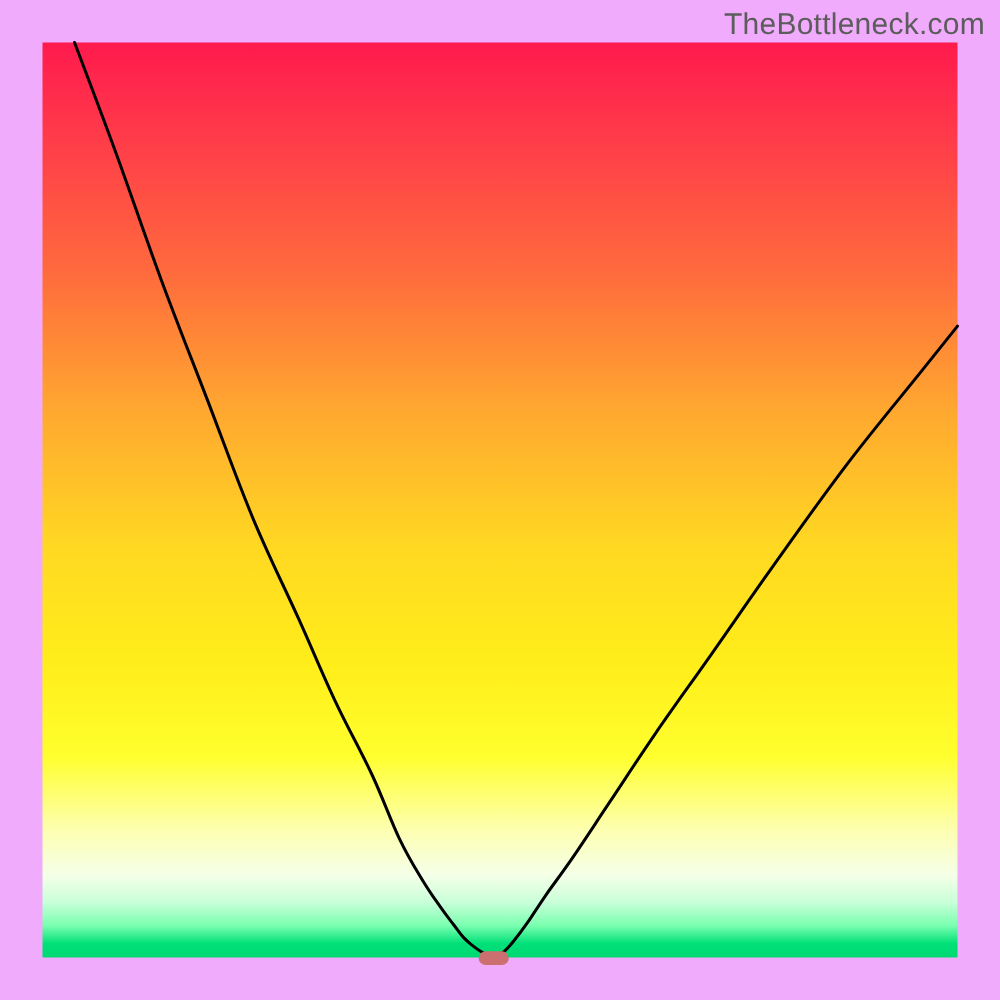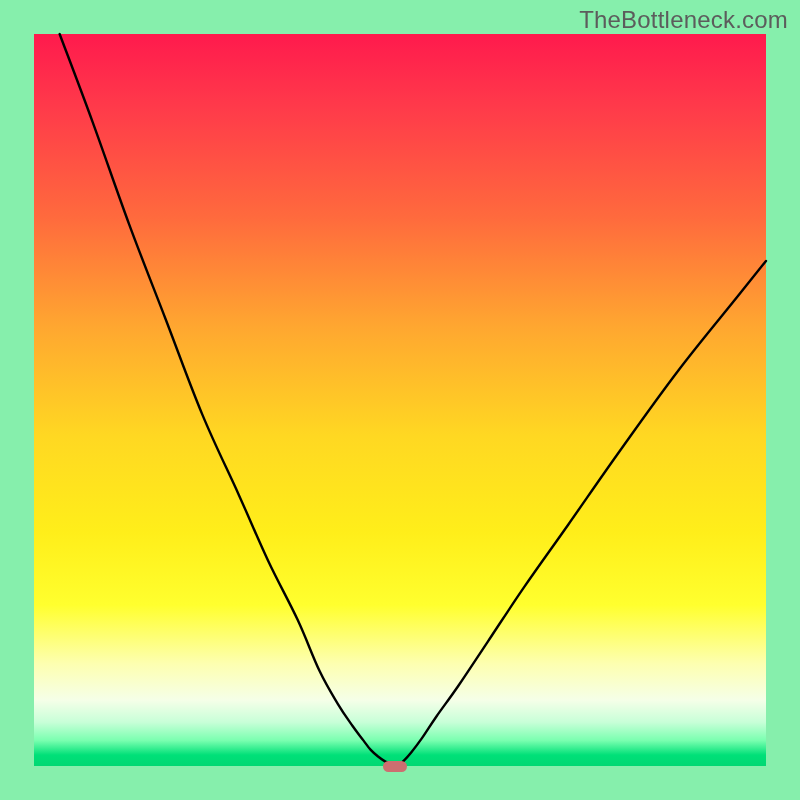--- a/index.html
+++ b/index.html
@@ -10,21 +10,21 @@
     background: #000;
     overflow: hidden;
     font-family: Arial, Helvetica, sans-serif;
   }
   .frame {
     position: absolute;
     left: 0;
     top: 0;
     width: 800px;
     height: 800px;
-    background: #86efac;
+    background: #f0abfc;
   }
   .plot {
     position: absolute;
     left: 34px;
     top: 34px;
     width: 732px;
     height: 732px;
     
   }
   .watermark {

